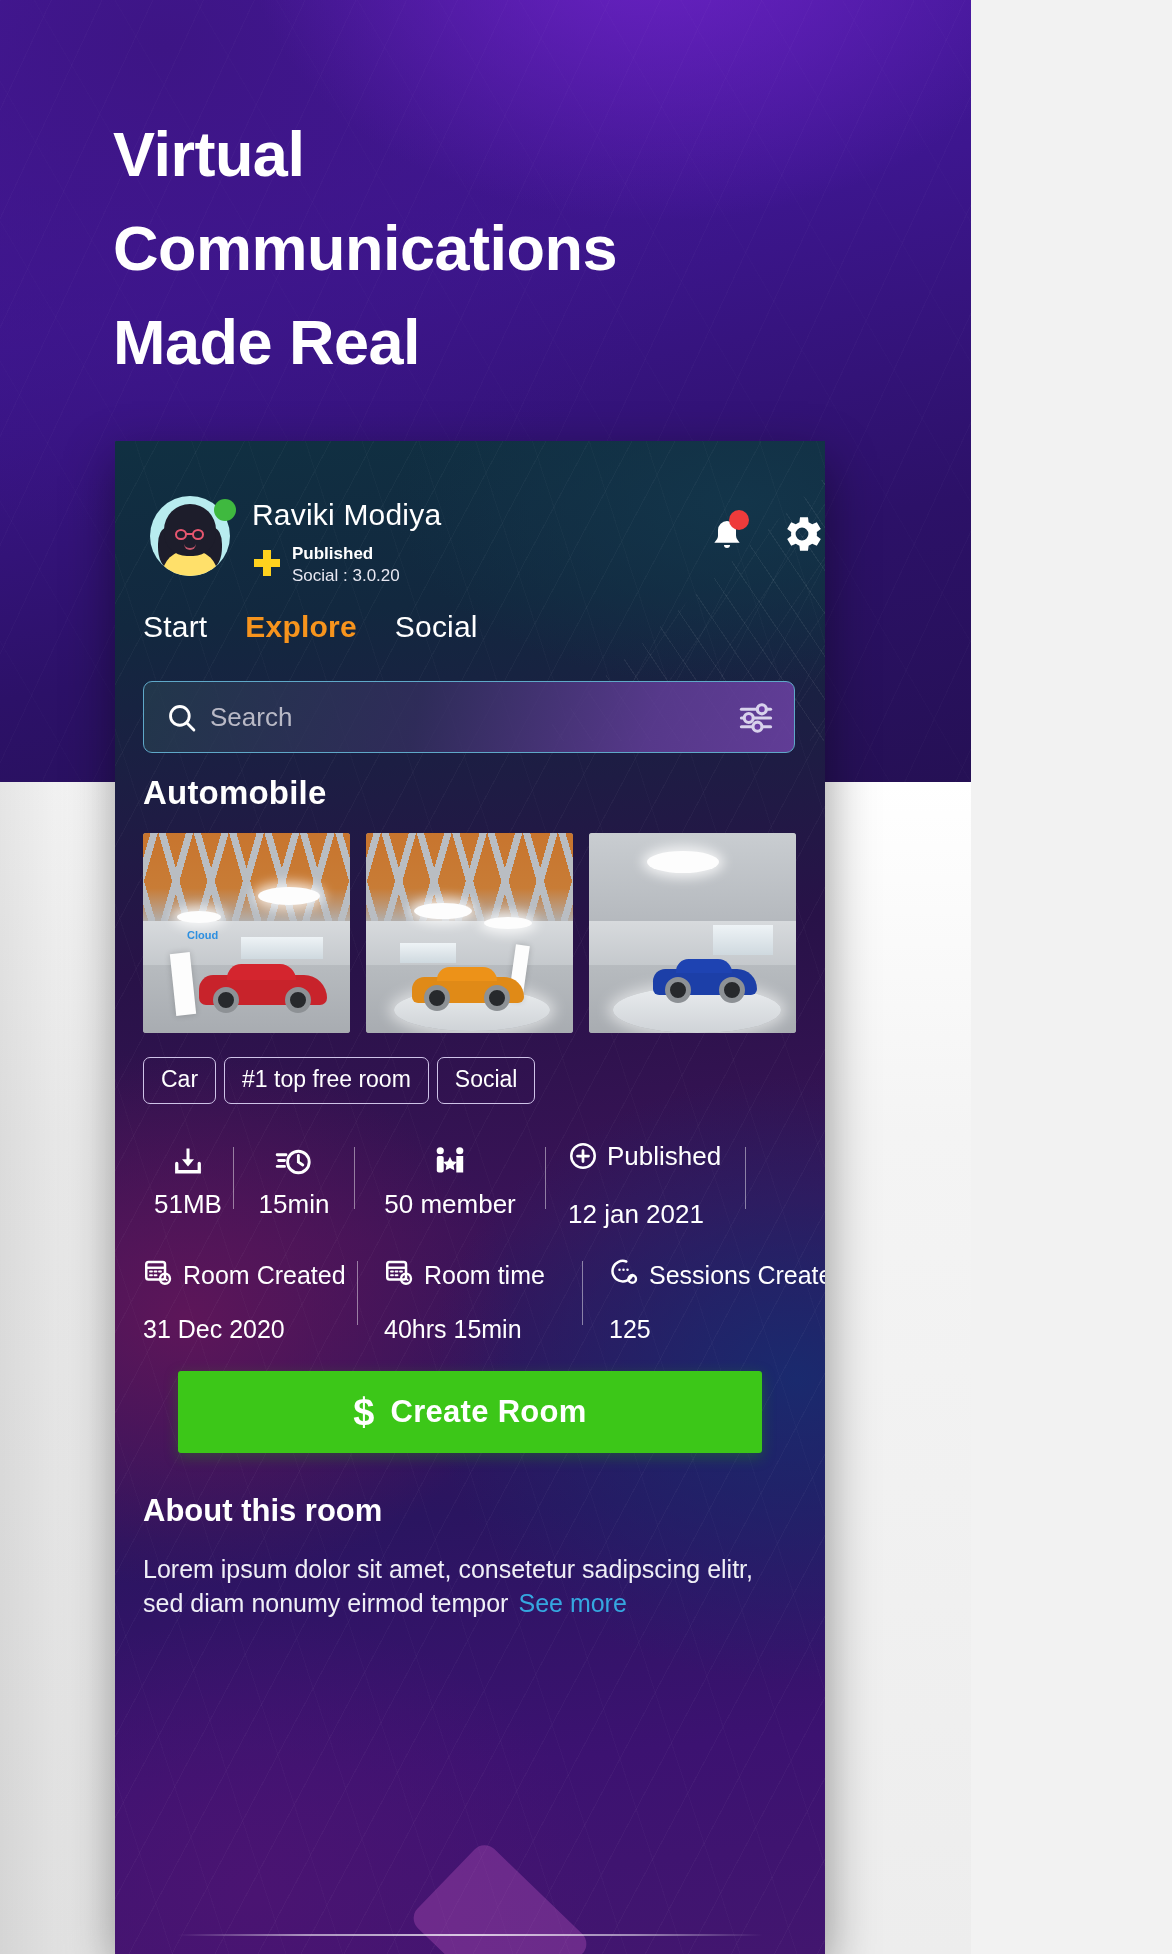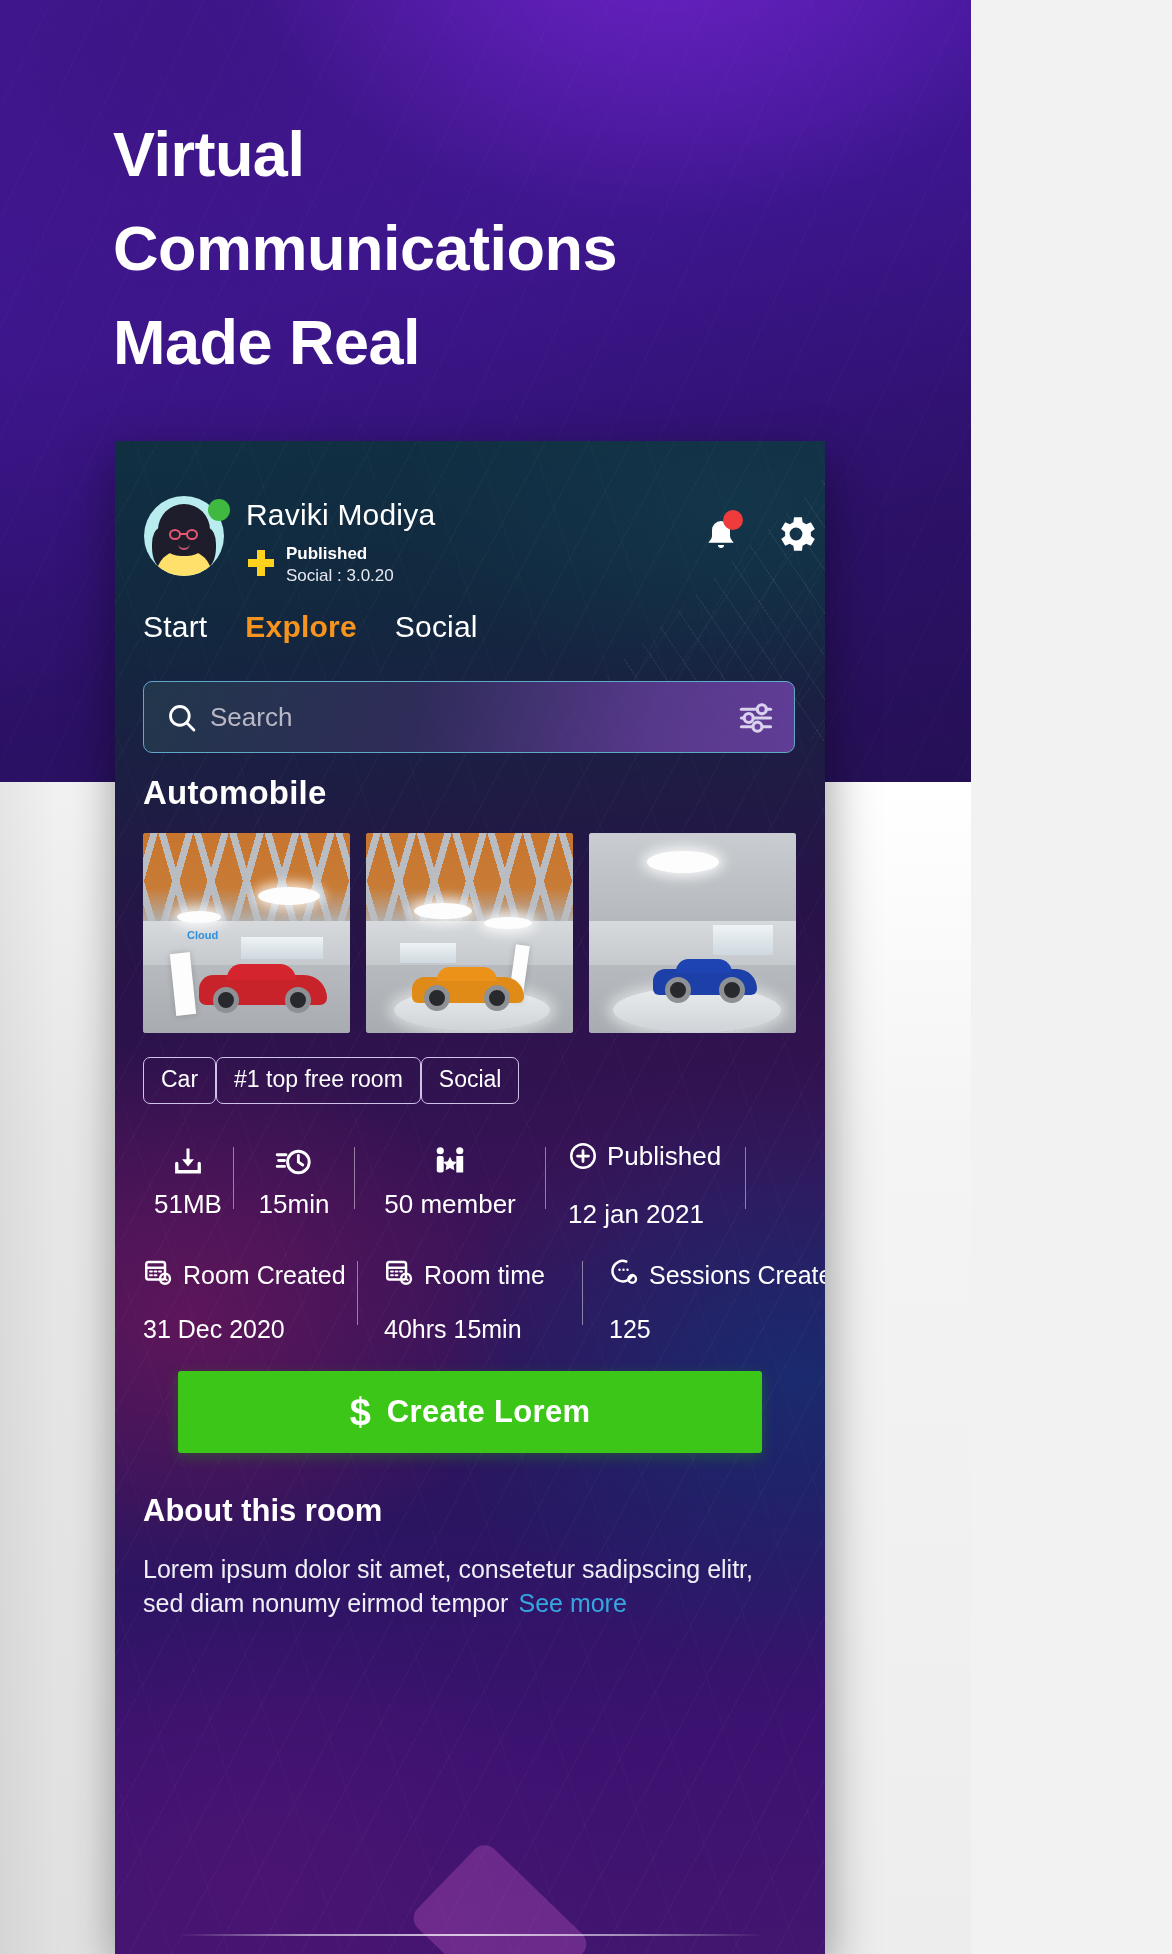--- a/index.html
+++ b/index.html
@@ -71,21 +71,21 @@
     position:absolute; right:-40px; top:0; width:360px; height:300px;
     background:
       repeating-linear-gradient(56deg, rgba(255,255,255,.085) 0 1px, rgba(255,255,255,0) 1px 24px),
       repeating-linear-gradient(124deg, rgba(255,255,255,.05) 0 1px, rgba(255,255,255,0) 1px 30px);
     clip-path:polygon(8% 100%, 100% 0, 100% 100%);
     opacity:.75;
   }
   .app-inner{ position:absolute; inset:0; }
 
   
-  .profile-row{ position:absolute; left:29px; top:55px; width:652px; height:100px; }
+  .profile-row{ position:absolute; left:35px; top:55px; width:652px; height:100px; }
   .avatar{
     position:absolute; left:0; top:0; width:80px; height:80px; border-radius:50%;
     background:#b8ecef; overflow:hidden;
   }
   .av-hair{ position:absolute; left:14px; top:8px; width:52px; height:52px; border-radius:50% 50% 44% 44%; background:#1d1d2b; }
   .av-hairL{ position:absolute; left:8px; top:32px; width:20px; height:40px; border-radius:40% 0 48% 52%; background:#1d1d2b; }
   .av-hairR{ position:absolute; right:8px; top:32px; width:20px; height:40px; border-radius:0 40% 52% 48%; background:#1d1d2b; }
   .av-face{ position:absolute; left:24px; top:20px; width:32px; height:38px; border-radius:46% 46% 50% 50%; background:#fbd0b4; }
   .av-body{ position:absolute; left:12px; bottom:0; width:56px; height:26px; border-radius:26px 26px 0 0; background:#ffe06a; }
   .av-neck{ position:absolute; left:31px; bottom:20px; width:18px; height:12px; background:#1d1d2b; border-radius:0 0 10px 10px; }
@@ -148,21 +148,21 @@
   .rm-lamp{ position:absolute; border-radius:50%; background:#fdfdfd; box-shadow:0 0 12px 5px rgba(255,255,255,.75); }
   .rm-disc{ position:absolute; border-radius:50%; background:linear-gradient(180deg,#e9ecee 0%,#cfd3d7 100%); box-shadow:0 0 14px 5px rgba(255,255,255,.55); }
   .rm-win{ position:absolute; background:linear-gradient(180deg,#eef3f6 0%, #cfd9df 100%); }
   .car{ position:absolute; border-radius:16px 26px 8px 8px; }
   .car:before{ content:""; position:absolute; left:22%; top:-38%; width:54%; height:54%; border-radius:16px 18px 0 0; background:inherit; filter:brightness(1.06); }
   .wheel{ position:absolute; bottom:-8px; width:26px; height:26px; border-radius:50%; background:#27292c; border:5px solid #8d9195; }
   .rm-banner{ position:absolute; background:#fdfdfd; box-shadow:0 0 6px rgba(0,0,0,.18); }
   .rm-cloud{ position:absolute; color:#2d8fe0; font-size:11px; font-weight:bold; }
 
   
-  .tags{ position:absolute; left:28px; top:616px; display:flex; gap:0; }
+  .tags{ position:absolute; left:28px; top:616px; display:flex; gap:8px; }
   .tag{
     border:1px solid #cfc3e8; border-radius:7px; color:#ffffff;
     font-size:23px; padding:8px 17px 10px; background:transparent; cursor:pointer;
     white-space:nowrap;
   }
 
   
   .stats1{ position:absolute; left:28px; top:700px; display:flex; align-items:flex-start; }
   .stat{ display:flex; flex-direction:column; align-items:center; color:#ffffff; }
   .stat .ic{ height:42px; display:flex; align-items:center; justify-content:center; }
@@ -433,21 +433,21 @@
               </svg>
             </span>
             <span>Sessions Created</span>
           </span>
           <span class="vl">125</span>
         </div>
       </div>
 
       <div class="cr-btn">
         <span class="dollar">$</span>
-        <span class="lbl">Create Lorem</span>
+        <span class="lbl">Create Room</span>
       </div>
 
       <div class="about-title">About this room</div>
       <div class="about-body">
         <span>Lorem ipsum dolor sit amet, consetetur sadipscing elitr, sed diam nonumy eirmod tempor</span><span class="see-more">See more</span>
       </div>
 
       <div class="bottom-shape"></div>
       <div class="bottom-rule"></div>
     </div>

